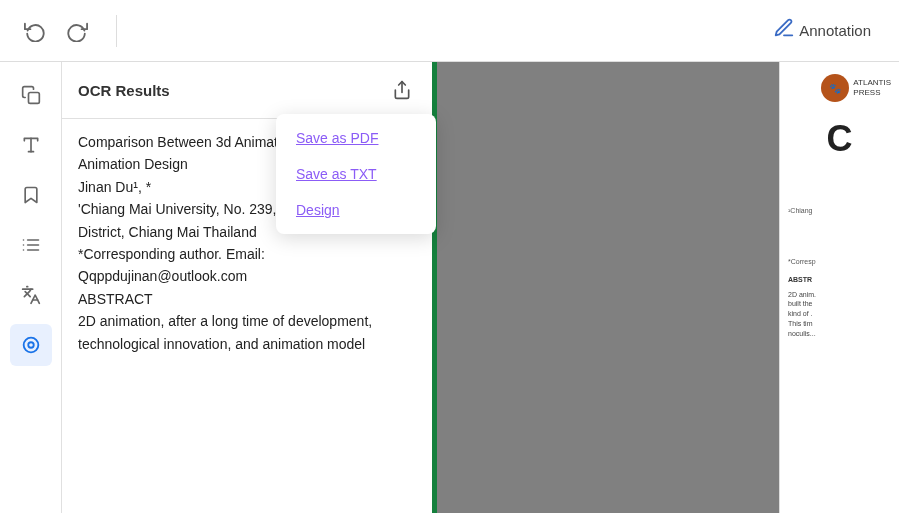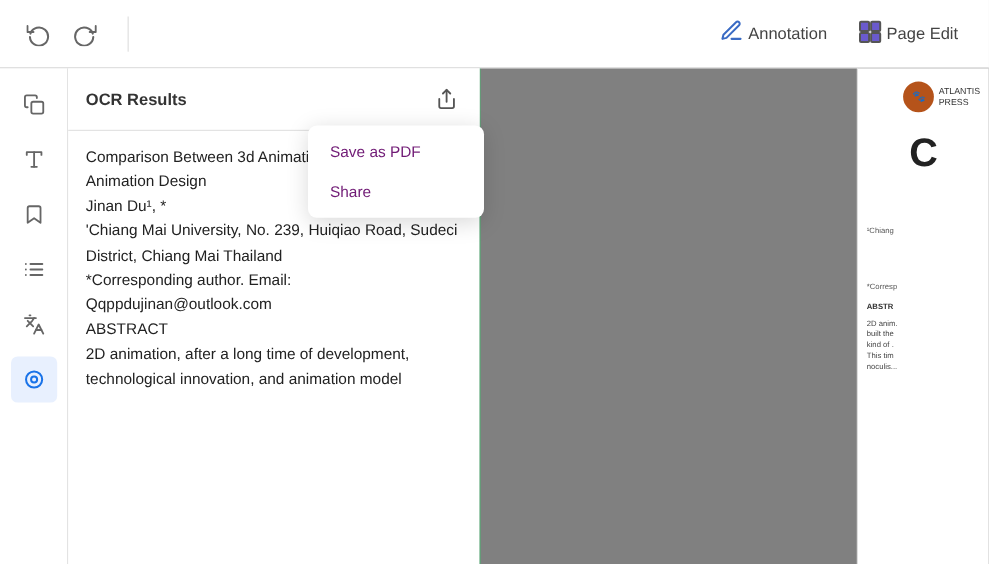--- a/index.html
+++ b/index.html
@@ -97,21 +97,21 @@
     }
     .sidebar-icon.active {
       background: #e8f0fe;
       color: #1a73e8;
     }
 
     
     .ocr-panel {
       width: 375px;
       background: #fff;
-      border-right: 1px solid #15803d;
+      border-right: 5px solid #15803d;
       display: flex;
       flex-direction: column;
       position: relative;
     }
     .ocr-header {
       display: flex;
       align-items: center;
       justify-content: space-between;
       padding: 14px 16px;
       border-bottom: 1px solid #e0e0e0;
@@ -152,23 +152,24 @@
       background: #fff;
       border-radius: 8px;
       box-shadow: 0 4px 20px rgba(0,0,0,0.15);
       z-index: 100;
       min-width: 160px;
       padding: 6px 0;
     }
     .dropdown-item {
       padding: 10px 20px;
       font-size: 14px;
-      color: #701a75;
+      color: #8b5cf6;
       cursor: pointer;
       white-space: nowrap;
+      text-decoration: underline;
     }
 
     
     .pdf-area {
       flex: 1;
       background: #808080;
       position: relative;
       overflow: hidden;
     }
     .pdf-page-right {
@@ -262,31 +263,20 @@
         
         <svg width="22" height="22" viewBox="0 0 24 24" fill="none" stroke="#3a6bc4" stroke-width="2" stroke-linecap="round" stroke-linejoin="round">
           <path d="M12 20h9"></path>
           <path d="M16.5 3.5a2.121 2.121 0 0 1 3 3L7 19l-4 1 1-4L16.5 3.5z"></path>
         </svg>
       </span>
       <span>Annotation</span>
     </div>
 
 
-    <div class="tool-item">
-      <span>
-        <svg width="22" height="22" viewBox="0 0 24 24" fill="none" stroke="#555" stroke-width="2" stroke-linecap="round" stroke-linejoin="round">
-          <rect x="2" y="2" width="9" height="9" fill="#6a5acd" rx="1"></rect>
-          <rect x="13" y="2" width="9" height="9" fill="#6a5acd" rx="1"></rect>
-          <rect x="2" y="13" width="9" height="9" fill="#6a5acd" rx="1"></rect>
-          <rect x="13" y="13" width="9" height="9" fill="#6a5acd" rx="1"></rect>
-        </svg>
-      </span>
-      <span>Page Edit</span>
-    </div>
   </div>
 </div>
 
 <div class="main">
 
   <div class="sidebar">
     <div class="sidebar-icon">
       <svg width="20" height="20" viewBox="0 0 24 24" fill="none" stroke="#666" stroke-width="2" stroke-linecap="round" stroke-linejoin="round">
         <rect x="9" y="9" width="13" height="13" rx="2" ry="2"></rect>
         <path d="M5 15H4a2 2 0 0 1-2-2V4a2 2 0 0 1 2-2h9a2 2 0 0 1 2 2v1"></path>
@@ -339,21 +329,22 @@
 
         <svg width="20" height="20" viewBox="0 0 24 24" fill="none" stroke="#555" stroke-width="2" stroke-linecap="round" stroke-linejoin="round">
           <path d="M4 12v8a2 2 0 0 0 2 2h12a2 2 0 0 0 2-2v-8"></path>
           <polyline points="16 6 12 2 8 6"></polyline>
           <line x1="12" y1="2" x2="12" y2="15"></line>
         </svg>
       </button>
 
       <div class="dropdown-menu">
         <div class="dropdown-item">Save as PDF</div>
-        <div class="dropdown-item">Share</div>
+        <div class="dropdown-item">Save as TXT</div>
+        <div class="dropdown-item">Design</div>
       </div>
     </div>
 
     <div class="ocr-content">
       <p style="white-space: pre-line;">Comparison Between 3d Animation Design and 2d Animation Design
 Jinan Du¹, *
 'Chiang Mai University, No. 239, Huiqiao Road, Sudeci District, Chiang Mai Thailand
 *Corresponding author. Email: Qqppdujinan@outlook.com
 ABSTRACT
 2D animation, after a long time of development, technological innovation, and animation model</p>

